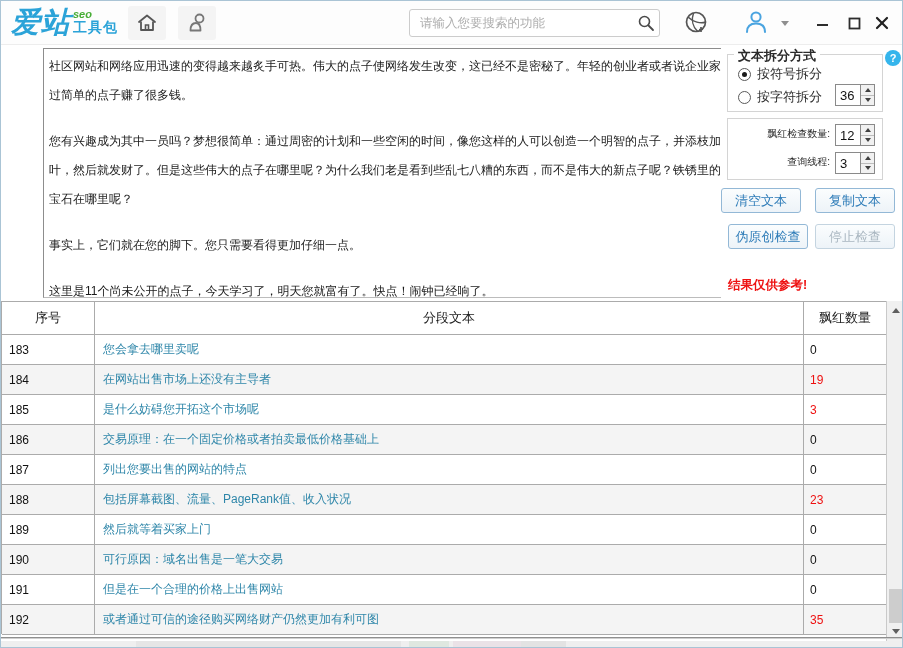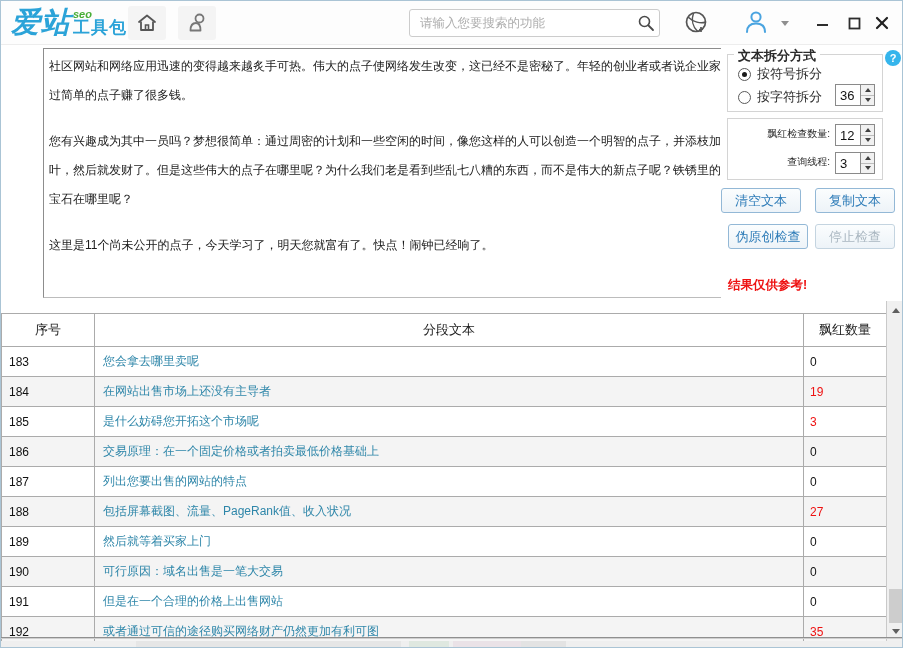--- a/index.html
+++ b/index.html
@@ -8,21 +8,21 @@
   .window { position:relative; width:903px; height:648px; background:#ffffff; overflow:hidden;
             border:1px solid #aac4d5; }
 
   
   .topbar { position:absolute; top:0; left:0; right:0; height:44px; background:#fdfdfd;
             border-bottom:1px solid #ededed; }
   .logo { position:absolute; left:10px; top:5px; display:flex; align-items:flex-start; cursor:default; }
   .logo-main { font-size:29px; line-height:32px; font-weight:bold; font-style:italic; color:#2ba3d8; letter-spacing:1px; }
   .logo-stack { display:flex; flex-direction:column; margin-left:2px; margin-top:3px; }
   .logo-seo { color:#47ad35; font-size:11px; font-weight:bold; font-style:italic; line-height:11px; }
-  .logo-sub { color:#2ba3d8; font-size:17px; font-weight:bold; line-height:15px; letter-spacing:1px; }
+  .logo-sub { color:#2ba3d8; font-size:14px; font-weight:bold; line-height:15px; letter-spacing:1px; }
   .tile { position:absolute; top:5px; width:38px; height:34px; background:#f4f4f4; border-radius:3px;
           display:flex; align-items:center; justify-content:center; cursor:pointer; }
   .tile-home { left:127px; }
   .tile-contacts { left:177px; }
   .searchbox { position:absolute; left:408px; top:8px; width:251px; height:28px; background:#fff;
                border:1px solid #cccccc; border-radius:3px; display:flex; align-items:center; }
   .searchbox input { flex:1; border:none; outline:none; background:transparent; font-size:12.5px;
                      padding:0 6px 0 10px; color:#333; font-family:inherit; }
   .searchbox input::placeholder { color:#aeaeae; }
   .search-ico { width:26px; display:flex; align-items:center; justify-content:center; cursor:pointer; }
@@ -76,21 +76,21 @@
   .num-label { position:absolute; font-size:10px; color:#2b2b2b; text-align:right; white-space:nowrap; }
   .btn { position:absolute; width:80px; height:25px; border:1px solid #93b8d6; border-radius:3px;
          background:linear-gradient(#fbfdfe,#edf3f8); color:#2e7cb8; font-size:13px;
          display:flex; align-items:center; justify-content:center; cursor:pointer; }
   .btn.disabled { color:#a9b6c0; border-color:#c4d4e0; cursor:default; }
   .orig-line { position:absolute; left:7px; top:208px; font-size:15px; font-weight:bold; color:#000;
                white-space:nowrap; letter-spacing:0.5px; }
   .disclaimer { position:absolute; left:7px; top:231px; font-size:12.5px; color:#ee1111; font-weight:bold; }
 
   
-  .rtable { position:absolute; left:0; top:312px; width:886px; height:333px;
+  .rtable { position:absolute; left:0; top:300px; width:886px; height:333px;
             border:1px solid #ababab; border-bottom:none; background:#a16207; font-size:12px; }
   .thead { display:flex; height:33px; background:#fff; color:#1c1c1c; font-size:13px; }
   .th { display:flex; align-items:center; justify-content:center; border-right:1px solid #ababab;
         border-bottom:1px solid #ababab; }
   .trow { display:flex; height:30px; background:#fff; cursor:default; }
   .trow.alt { background:#f4f4f4; }
   .td { display:flex; align-items:center; border-right:1px solid #ababab; border-bottom:1px solid #ababab;
         overflow:hidden; white-space:nowrap; }
   .col-id { width:93px; flex:none; }
   .col-text { width:709px; flex:none; }
@@ -205,20 +205,21 @@
           <line x1="12" y1="2" x2="2" y2="12" stroke="#222" stroke-width="2.2" stroke-linecap="round"></line>
         </svg>
       </span>
     </div>
   </div>
 
   <div class="editor">
     <div class="editor-content">
         <p>社区网站和网络应用迅速的变得越来越炙手可热。伟大的点子使网络发生改变，这已经不是密秘了。年轻的创业者或者说企业家通过简单的点子赚了很多钱。</p>
         <p>您有兴趣成为其中一员吗？梦想很简单：通过周密的计划和一些空闲的时间，像您这样的人可以创造一个明智的点子，并添枝加叶，然后就发财了。但是这些伟大的点子在哪里呢？为什么我们老是看到些乱七八糟的东西，而不是伟大的新点子呢？铁锈里的蓝宝石在哪里呢？</p>
+        <p>事实上，它们就在您的脚下。您只需要看得更加仔细一点。</p>
         <p>这里是11个尚未公开的点子，今天学习了，明天您就富有了。快点！闹钟已经响了。</p>
       </div>
     <div class="vscroll">
       <span class="arrow top">
           <span class="tri-up"></span>
         </span>
       <span class="vthumb"></span>
       <span class="arrow bot">
           <span class="tri-down"></span>
         </span>
@@ -314,21 +315,21 @@
           <div class="td col-count">0</div>
         </div>
         <div class="trow">
           <div class="td col-id">187</div>
           <div class="td col-text">列出您要出售的网站的特点</div>
           <div class="td col-count">0</div>
         </div>
         <div class="trow alt">
           <div class="td col-id">188</div>
           <div class="td col-text">包括屏幕截图、流量、PageRank值、收入状况</div>
-          <div class="td col-count red">27</div>
+          <div class="td col-count red">23</div>
         </div>
         <div class="trow">
           <div class="td col-id">189</div>
           <div class="td col-text">然后就等着买家上门</div>
           <div class="td col-count">0</div>
         </div>
         <div class="trow alt">
           <div class="td col-id">190</div>
           <div class="td col-text">可行原因：域名出售是一笔大交易</div>
           <div class="td col-count">0</div>

